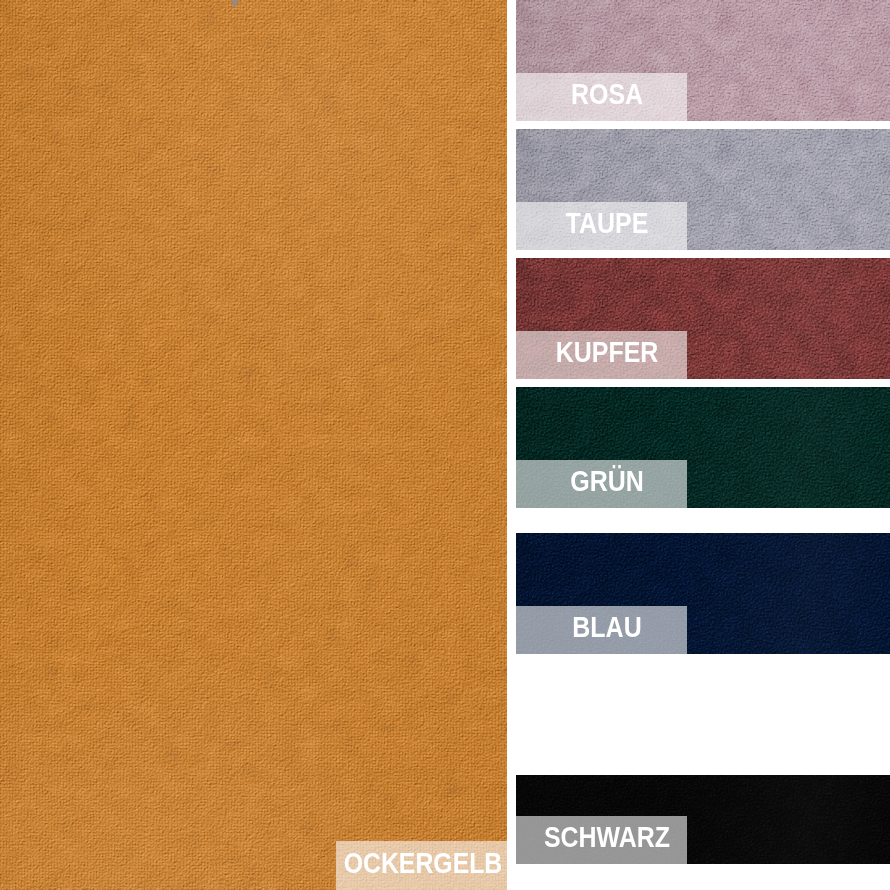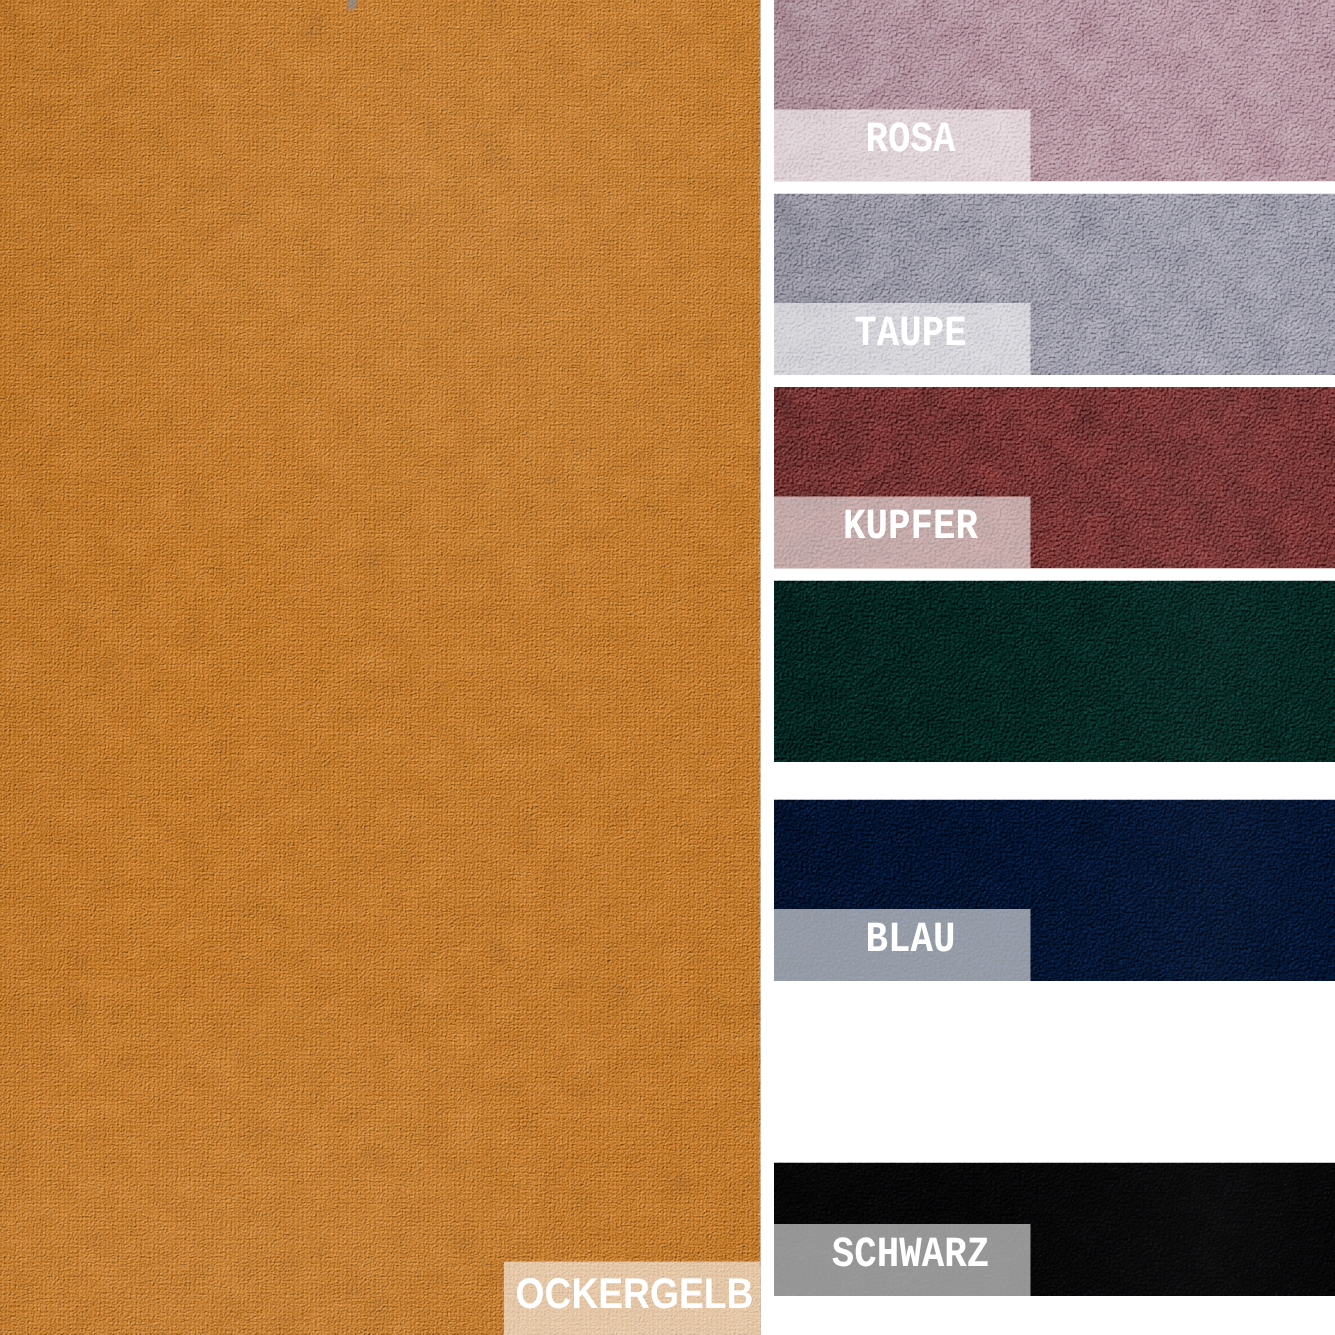--- a/index.html
+++ b/index.html
@@ -6,21 +6,21 @@
   html,body{margin:0;padding:0;background:#ffffff;}
   body{width:890px;height:890px;overflow:hidden;
        font-family:"Liberation Sans",sans-serif;}
 
   .board{position:relative;width:890px;height:890px;background:#ffffff;}
 
   
   .main-swatch{position:absolute;left:0;top:0;width:507px;height:890px;overflow:hidden;}
 
   
-  .swatch-col{position:absolute;left:516px;top:0;width:374px;height:890px;font-family:Liberation Mono, monospace;}
+  .swatch-col{position:absolute;left:516px;top:0;width:374px;height:890px;}
   .swatch{position:absolute;left:0;width:374px;height:120.6px;overflow:hidden;}
   .swatch.s0{top:0}
   .swatch.s1{top:129.15px}
   .swatch.s2{top:258.3px}
   .swatch.s3{top:387.45px}
   .swatch.s4{top:533px}
   .swatch.s5{top:645.75px}
   .swatch.s6{top:774.9px;height:89px}
 
   
@@ -175,20 +175,24 @@
     </div>
 
     <div class="swatch s3">
       <div class="fabric">
         <div class="base" style="background: rgb(3, 34, 29);"></div>
         <div class="lyr-cloud-v"></div>
         <div class="lyr-nap"></div>
         <div class="lyr-pile"></div>
         <div class="lyr-sheen"></div>
       </div>
+      <div class="label-band">
+        <div class="band-fill"></div>
+        <span class="label-text">GRÜN</span>
+      </div>
     </div>
 
     <div class="swatch s4">
       <div class="fabric">
         <div class="base" style="background: rgb(2, 16, 44);"></div>
         <div class="lyr-cloud-v"></div>
         <div class="lyr-nap"></div>
         <div class="lyr-pile"></div>
         <div class="lyr-sheen"></div>
       </div>

